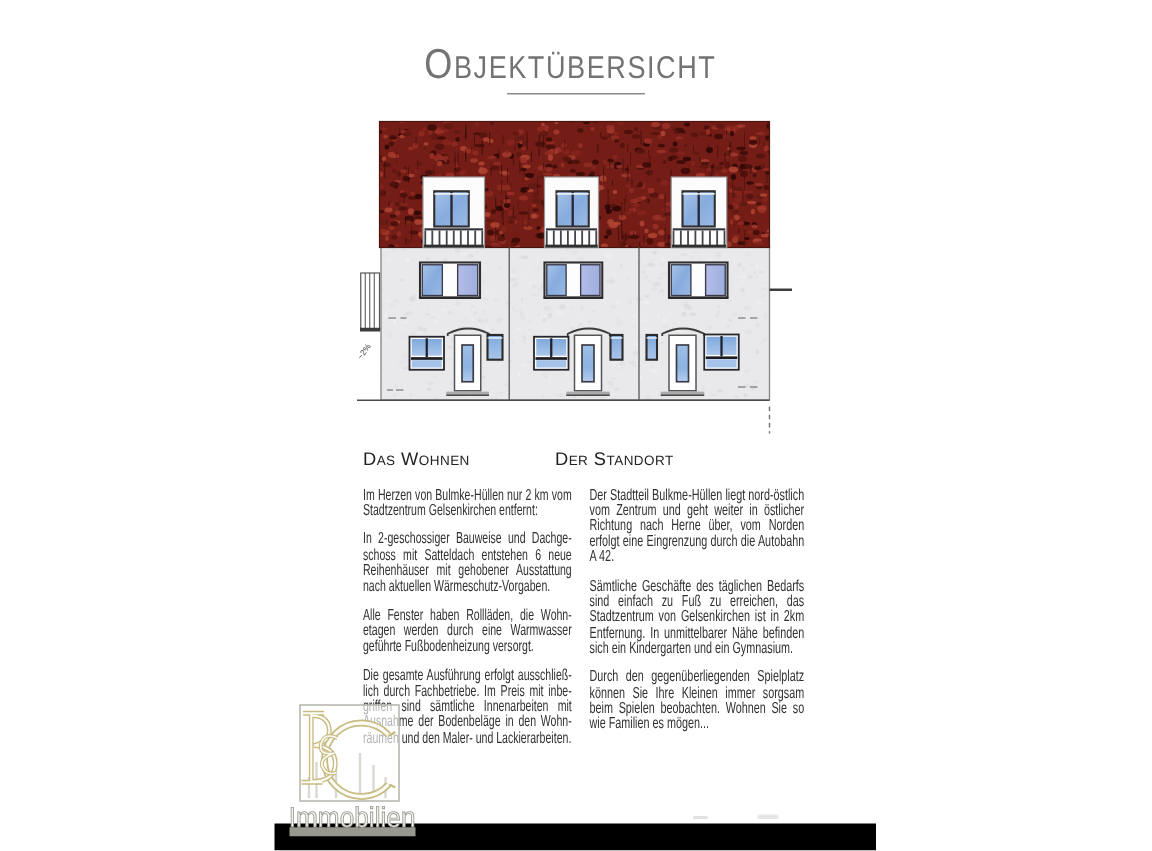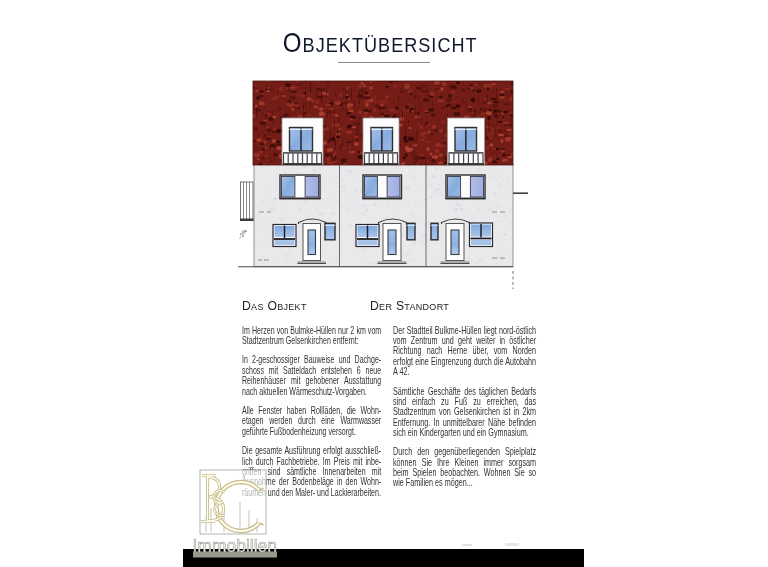--- a/index.html
+++ b/index.html
@@ -8,21 +8,21 @@
   .abs{position:absolute;}
   .colhead{font-size:12.2px;color:#222;letter-spacing:0.3px;font-variant:small-caps;}
   .col{color:#313131;font-size:10.6px;line-height:10.35px;transform-origin:0 0;}
   .col .ln{text-align:justify;text-align-last:justify;white-space:nowrap;}
   .col .lnl{text-align:left;text-align-last:left;}
   .col .gap{height:9.2px;}
 </style>
 </head>
 <body>
 
-<div class="abs" style="left:0;top:26.5px;width:760px;text-align:center;color:#0f172a;">
+<div class="abs" style="left:0;top:26.5px;width:760px;text-align:center;color:#737373;">
   <span style="display:inline-block;transform:scaleX(0.86);font-size:28px;letter-spacing:1.2px;">O<span style="font-size:21px;">BJEKTÜBERSICHT</span></span>
 </div>
 
 <div class="abs" style="left:338px;top:62px;width:92px;height:1px;background:#8a8a8a;"></div>
 
 <svg class="abs" style="left:225px;top:75px;" width="320" height="225" viewBox="0 0 320 225">
   <defs>
     <linearGradient id="glassU" x1="0" y1="0" x2="1" y2="1">
       <stop offset="0" stop-color="#a8c4e8"></stop>
         <stop offset="0.5" stop-color="#86abdd"></stop>
@@ -1502,21 +1502,21 @@
   </g>
 
   <g stroke="#8e8e8e" stroke-width="1">
     <line x1="267" y1="137" x2="272" y2="137"></line>
       <line x1="275" y1="137" x2="280" y2="137"></line>
     <line x1="267" y1="183" x2="272" y2="183"></line>
       <line x1="275" y1="183" x2="280" y2="183"></line>
   </g>
 </svg>
 
-<div class="abs colhead" style="left:242px;top:299.4px;">Das Objekt</div>
+<div class="abs colhead" style="left:242px;top:299.4px;">Das Wohnen</div>
 
 <div class="abs col" style="left:242px;top:324.6px;width:209.5px;transform:scaleX(0.6643);">
   <div class="ln">Im Herzen von Bulmke-Hüllen nur 2 km vom</div>
   <div class="ln lnl">Stadtzentrum Gelsenkirchen entfernt:</div>
   <div class="gap"></div>
   <div class="ln">In 2-geschossiger Bauweise und Dachge-</div>
   <div class="ln">schoss mit Satteldach entstehen 6 neue</div>
   <div class="ln">Reihenhäuser mit gehobener Ausstattung</div>
   <div class="ln lnl">nach aktuellen Wärmeschutz-Vorgaben.</div>
   <div class="gap"></div>

